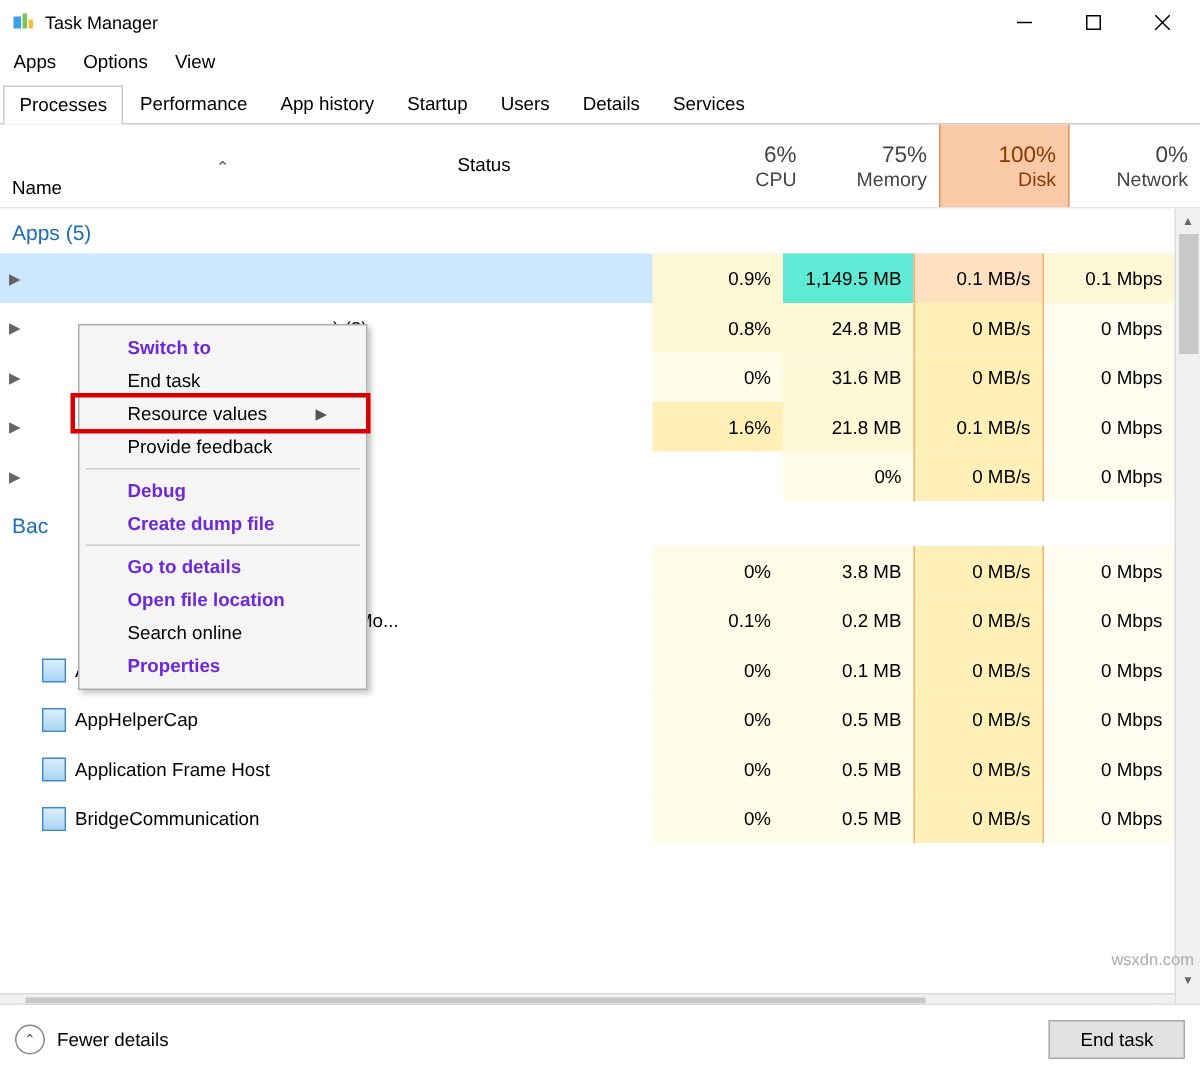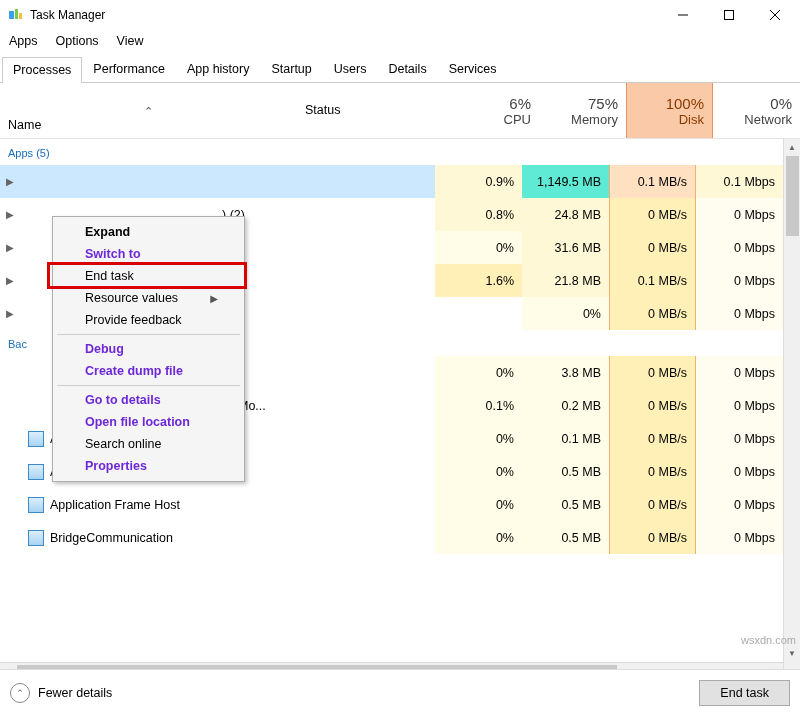--- a/index.html
+++ b/index.html
@@ -25,21 +25,21 @@
 .header-row .metric.hot { background: #f9c9a8; border-left: 1px solid #e89060; border-right: 1px solid #e89060; }
 .header-row .metric.hot .pct, .header-row .metric.hot .lbl { color: #8b3a00; }
 .scroll-area { position: relative; height: 540px; overflow: hidden; }
 .scrollbar-v { position: absolute; right: 0; top: 0; width: 17px; height: 100%; background: #f0f0f0; border-left: 1px solid #ddd; }
 .scrollbar-v .arrow { height: 17px; display: flex; align-items: center; justify-content: center; font-size: 8px; color: #666; }
 .scrollbar-v .thumb { position: absolute; left: 2px; width: 13px; background: #c8c8c8; }
 .scrollbar-h { position: absolute; left: 0; bottom: 0; right: 17px; height: 17px; background: #f0f0f0; border-top: 1px solid #ddd; display: flex; }
 .scrollbar-h .arrow { width: 17px; display: flex; align-items: center; justify-content: center; font-size: 8px; color: #666; }
 .scrollbar-h .thumb { flex: 0 0 auto; width: 600px; margin-top: 2px; height: 13px; background: #c8c8c8; }
 .content { position: absolute; left: 0; top: 0; right: 17px; bottom: 17px; overflow: hidden; }
-.group-label { padding: 8px 8px 6px; font-size: 11px; color: #1a6fb8; }
+.group-label { padding: 8px 8px 6px; font-size: 14px; color: #1a6fb8; }
 .row { display: flex; height: 33px; align-items: stretch; }
 .row.selected { background: #cce8ff; }
 .row .cell { display: flex; align-items: center; justify-content: flex-end; padding: 0 8px; width: 87px; font-size: 12.5px; }
 .row .name-cell { flex: 1; justify-content: flex-start; padding-left: 6px; gap: 6px; overflow: hidden; white-space: nowrap; text-overflow: ellipsis; }
 .row .status-cell { width: 155px; justify-content: flex-start; }
 .row .name-cell .exp { width: 10px; font-size: 10px; color: #666; }
 .row .name-cell .picon { width: 16px; height: 16px; flex-shrink: 0; border: 1px solid #3a89c9; background: linear-gradient(#dceefc,#a8d4f2); }
 .heat-0 { background: #fffde7; }
 .heat-1 { background: #fff8d6; }
 .heat-2 { background: #fff0b8; }
@@ -276,21 +276,20 @@
 
   <div class="scrollbar-h">
     <div class="arrow">◀</div>
     <div class="thumb"></div>
     <div style="flex:1"></div>
     <div class="arrow">▶</div>
   </div>
 </div>
 
 <div class="ctx-menu">
-  <div class="mi bold">Expand</div>
   <div class="mi disabled">Switch to</div>
   <div class="mi">End task</div>
   <div class="mi">
       <span>Resource values</span>
       <span class="sub">▶</span>
     </div>
   <div class="mi">Provide feedback</div>
   <div class="sep"></div>
   <div class="mi disabled">Debug</div>
   <div class="mi disabled">Create dump file</div>

